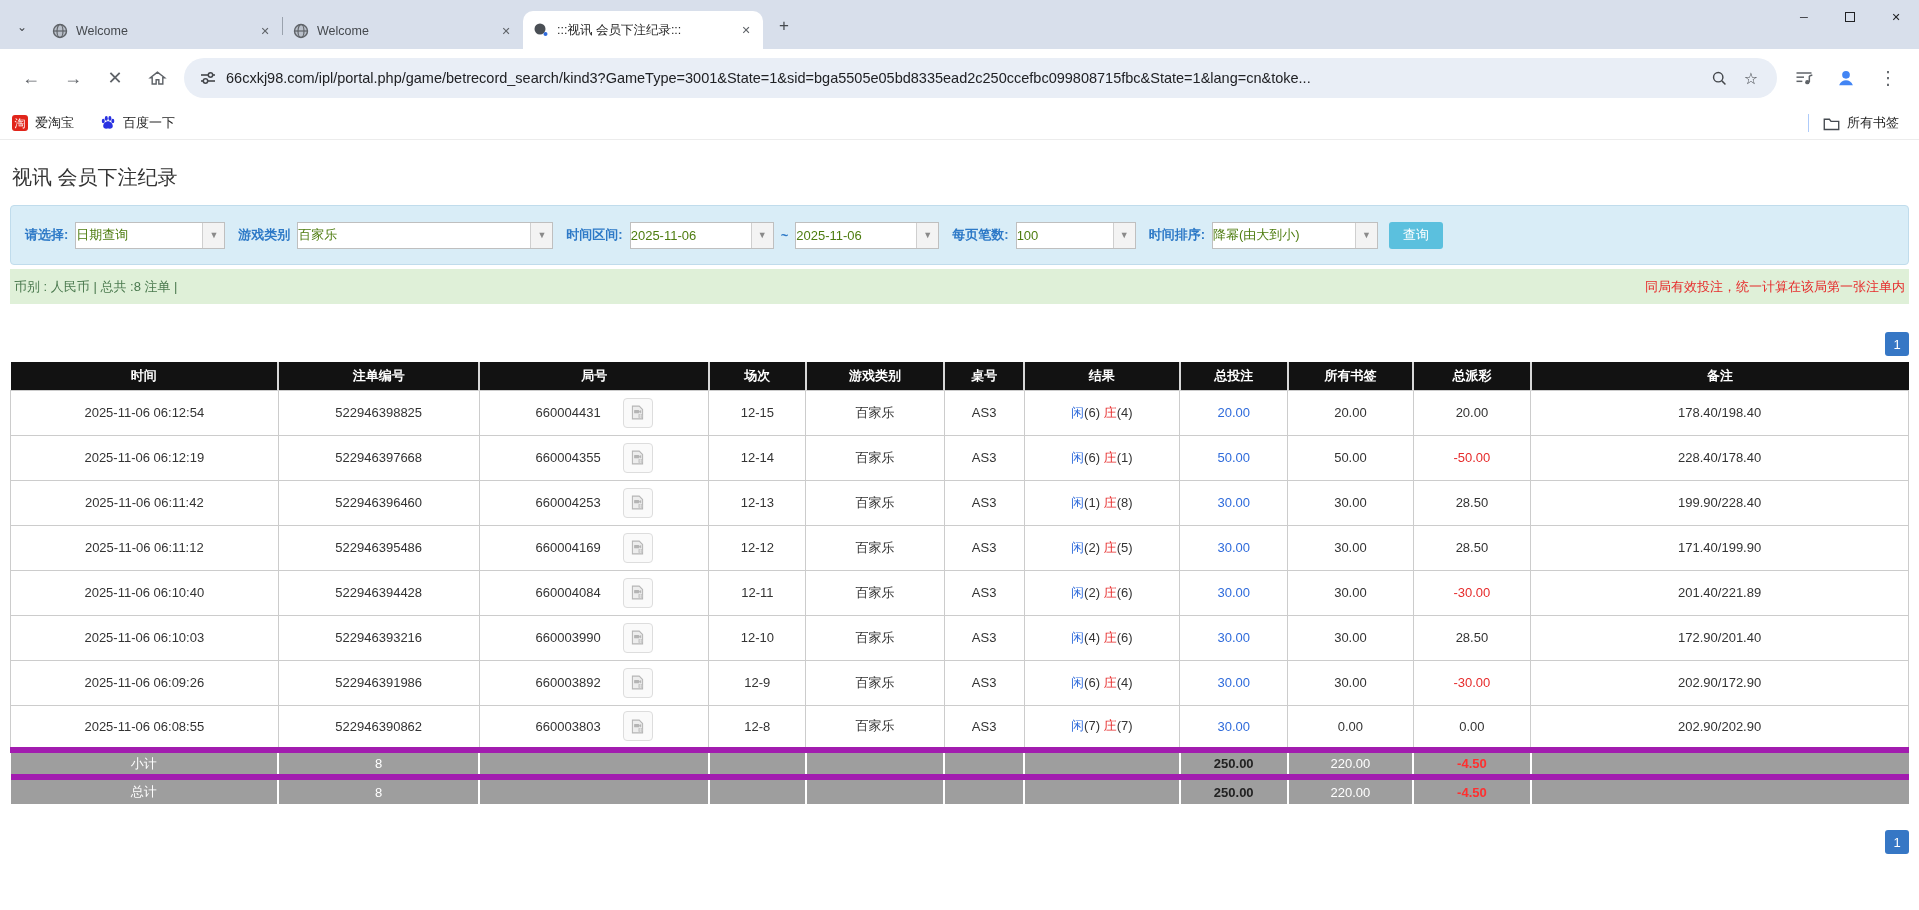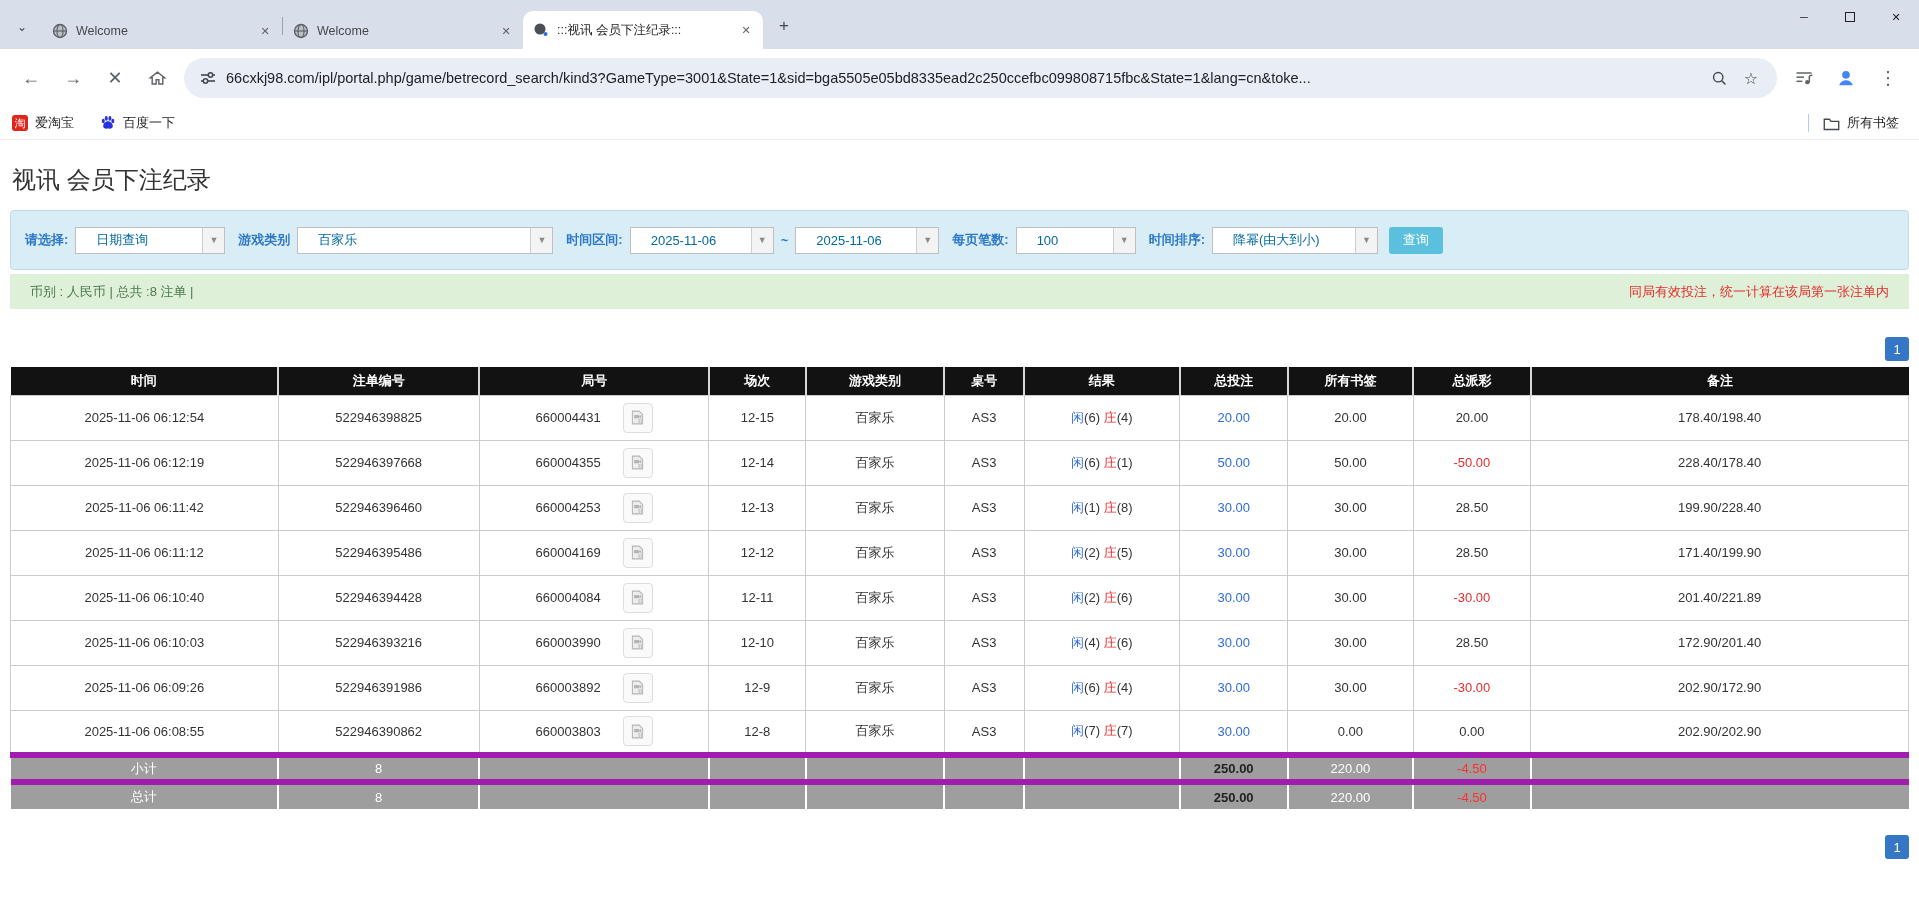--- a/index.html
+++ b/index.html
@@ -40,35 +40,35 @@
     border-bottom:1px solid #ececec; }
   .bm-item { display:flex; align-items:center; margin-right:26px; font-size:13px; color:#1f1f1f; }
   .bm-item .bm-ico { margin-right:7px; }
   .taobao-ico { width:16px; height:16px; background:#e1251b; border-radius:3px; color:#fff;
     font-size:11px; display:flex; align-items:center; justify-content:center; }
   .bm-spacer { flex:1; }
   .bm-divider { width:1px; height:18px; background:#aecbfa; margin-right:14px; }
 
   
   .content { padding:0 10px; }
-  .page-title { font-size:24px; font-weight:400; color:#333; margin:24px 0 14px 2px; }
+  .page-title { font-size:20px; font-weight:400; color:#333; margin:24px 0 14px 2px; }
 
   .filterbar { background:#d9edf7; border:1px solid #c0dcec; border-radius:4px; height:60px;
     display:flex; align-items:center; padding:0 14px; gap:7px; }
   .f-label { color:#2d79c7; font-size:13px; font-weight:bold; white-space:nowrap; margin-left:6px; }
   .combo { background:#fff; border:1px solid #bfbfbf; height:27px; display:flex; align-items:stretch; }
-  .combo .combo-text { padding:0 20px; font-size:13px; color:#0369a1; display:flex; align-items:center; flex:1; white-space:nowrap; }
+  .combo .combo-text { padding:0 0; font-size:13px; color:#4d7c0f; display:flex; align-items:center; flex:1; white-space:nowrap; }
   .combo .combo-arrow { width:22px; border-left:1px solid #cfcfcf; background:#f3f3f3;
     display:flex; align-items:center; justify-content:center; color:#8a8a8a; font-size:9px; flex:none; }
   .tilde { color:#2d79c7; font-size:13px; font-weight:bold; }
   .search-btn { background:#5bc0de; color:#fff; border:none; border-radius:3px; height:27px;
     padding:0 14px; font-size:13px; margin-left:4px; }
 
   .summarybar { background:#dff0d8; height:35px; margin-top:4px; display:flex; align-items:center;
-    justify-content:space-between; padding:0 20px; }
+    justify-content:space-between; padding:0 4px; }
   .summary-left { color:#4b7a4f; font-size:13px; }
   .summary-right { color:#e62b2b; font-size:13px; }
 
   .pager { text-align:right; }
   .pager.top { margin:28px 0 6px 0; }
   .pager.bottom { margin:26px 0 0 0; }
   .page-btn { display:inline-flex; width:24px; height:24px; background:#3677c5; color:#fff;
     border-radius:3px; font-size:13px; align-items:center; justify-content:center; }
 
   table.records { width:100%; border-collapse:collapse; table-layout:fixed; }
@@ -82,21 +82,21 @@
     display:inline-flex; align-items:center; justify-content:center; }
   .res-player { color:#2f6bdb; }
   .res-banker { color:#e62b2b; }
   .res-num { color:#333; }
   td.blue-link { color:#2f6bdb; }
   td .neg, td.neg, .neg { color:#e62b2b !important; }
   tr.foot td { background:#9e9e9e; height:27px; border:none; border-right:2px solid #fff; border-top:6px solid #a21caf;
     color:#fff; font-size:13px; }
   tr.foot td:last-child { border-right:none; }
   tr.foot td.dark-val { color:#222; font-weight:bold; }
-  tr.foot td.neg-val { color:#ff2f2f; font-weight:normal; }
+  tr.foot td.neg-val { color:#ff2f2f; font-weight:bold; }
 </style>
 </head>
 <body>
 
 <div class="tabstrip">
   <div class="tab-search">⌄</div>
 
   <div class="tab inactive">
     <svg class="favicon" viewBox="0 0 16 16">
       <circle cx="8" cy="8" r="6.5" fill="none" stroke="#5f6368" stroke-width="1.4"></circle>

